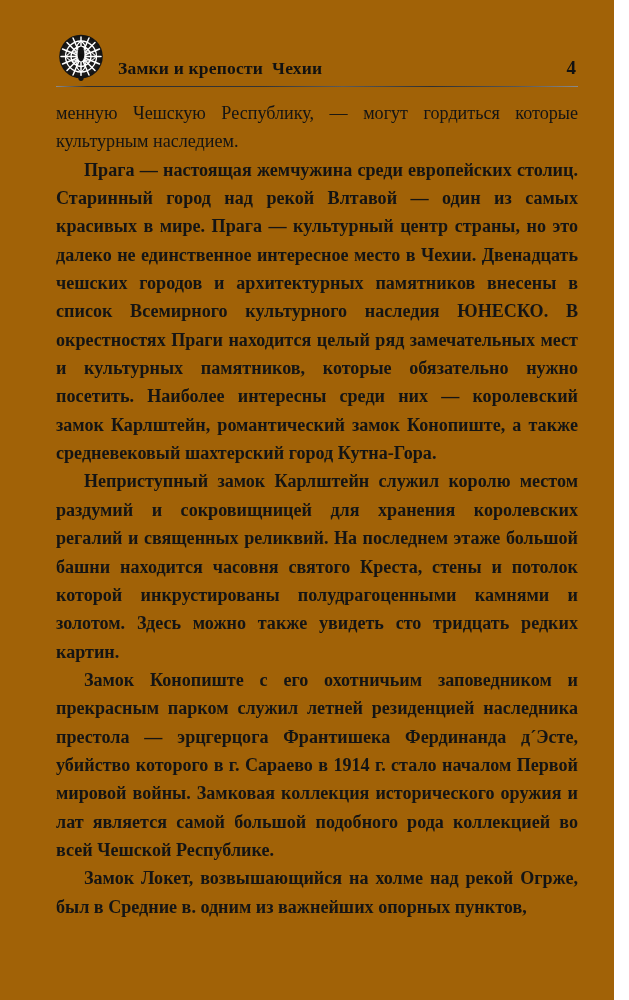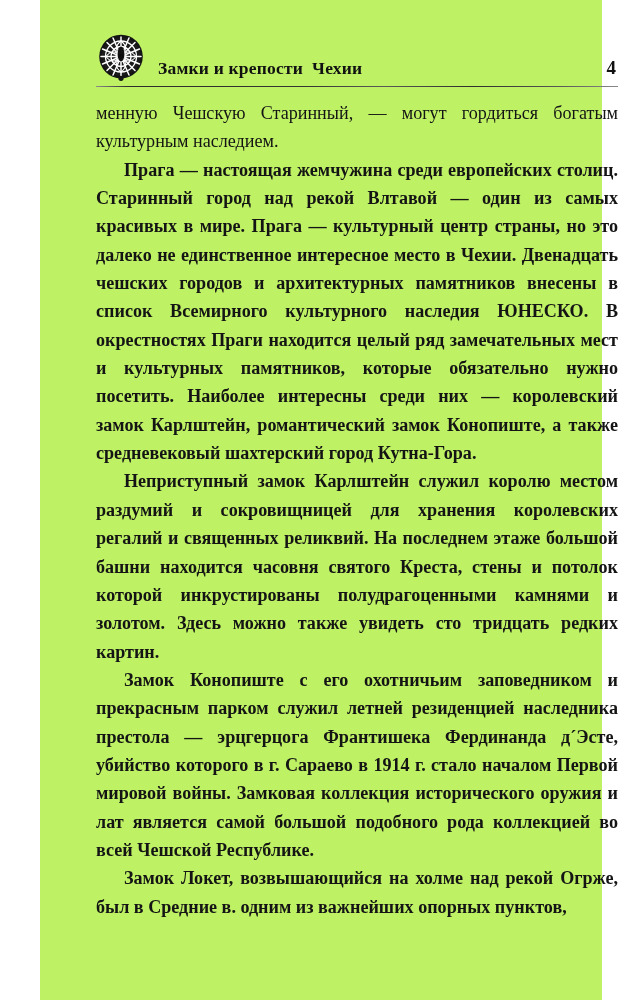--- a/index.html
+++ b/index.html
@@ -12,25 +12,24 @@
     width: 629px;
     height: 1000px;
     overflow: hidden;
     font-family: "Liberation Serif", "DejaVu Serif", serif;
     color: #111111;
     -webkit-font-smoothing: antialiased;
   }
 
   .page {
     position: relative;
-    width: 562px;
+    width: 614px;
     height: 1000px;
-    background: #bef264;
+    background: #a16207;
     box-sizing: border-box;
-    margin-left: 40px;
   }
 
   
   .header {
     position: absolute;
     left: 56px;
     top: 30px;
     width: 522px;
     height: 58px;
   }
@@ -167,20 +166,20 @@
 
       <span class="header-title">Замки и крепости  Чехии</span>
 
       <span class="header-pageno">4</span>
     </div>
 
     <div class="header-rule"></div>
   </div>
 
   <div class="body-text">
-    <p>менную Чешскую Старинный, — могут гордиться богатым культурным наследием.</p>
+    <p>менную Чешскую Республику, — могут гордиться которые культурным наследием.</p>
     <p class="indent">Прага — настоящая жемчужина среди европейских столиц. Старинный город над рекой Влтавой — один из самых красивых в мире. Прага — культурный центр страны, но это далеко не единственное интересное место в Чехии. Двенадцать чешских городов и архитектурных памятников внесены в список Всемирного культурного наследия ЮНЕСКО. В окрестностях Праги находится целый ряд замечательных мест и культурных памятников, которые обязательно нужно посетить. Наиболее интересны среди них — королевский замок Карлштейн, романтический замок Конопиште, а также средневековый шахтерский город Кутна-Гора.</p>
     <p class="indent">Неприступный замок Карлштейн служил королю местом раздумий и сокровищницей для хранения королевских регалий и священных реликвий. На последнем этаже большой башни находится часовня святого Креста, стены и потолок которой инкрустированы полудрагоценными камнями и золотом. Здесь можно также увидеть сто тридцать редких картин.</p>
     <p class="indent">Замок Конопиште с его охотничьим заповедником и прекрасным парком служил летней резиденцией наследника престола — эрцгерцога Франтишека Фердинанда д´Эсте, убийство которого в г. Сараево в 1914 г. стало началом Первой мировой войны. Замковая коллекция исторического оружия и лат является самой большой подобного рода коллекцией во всей Чешской Республике.</p>
     <p class="indent last">Замок Локет, возвышающийся на холме над рекой Огрже, был в Средние в. одним из важнейших опорных пунктов,</p>
   </div>
 
 </div>
 
 </body></html>

